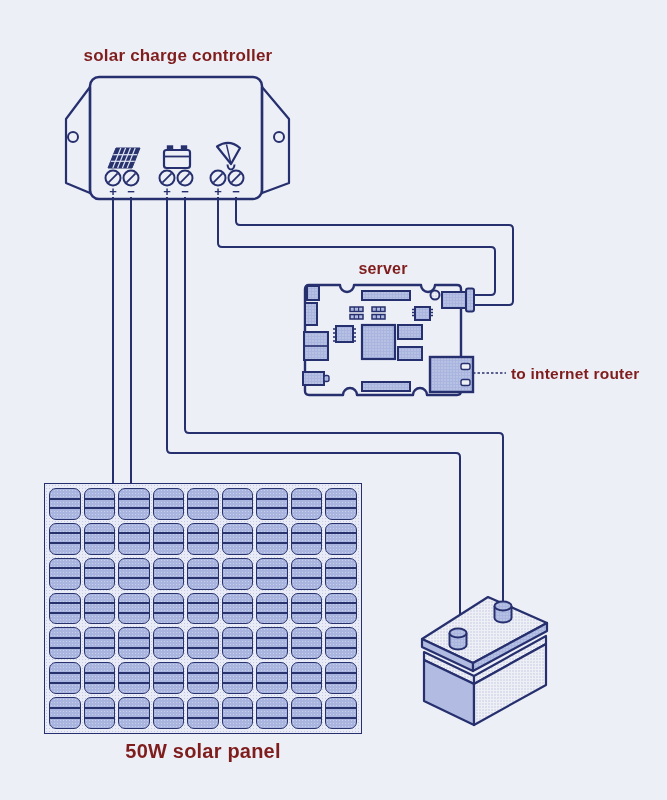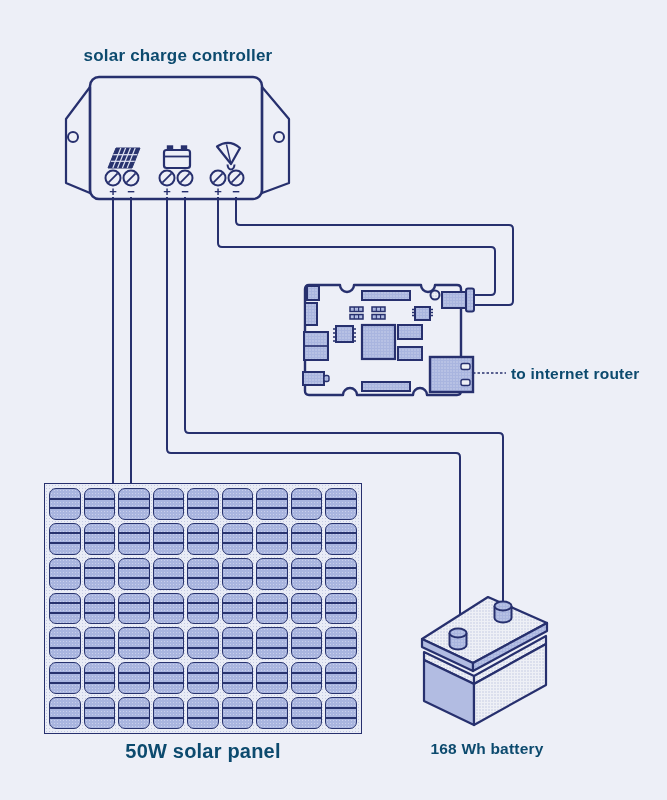--- a/index.html
+++ b/index.html
@@ -4,21 +4,21 @@
 <style>
   html,body { margin:0; padding:0; background:#edeff7; }
   .stage {
     position:relative; width:667px; height:800px; overflow:hidden;
     background:#edeff7;
     font-family:"Liberation Sans", sans-serif;
     color:#1d2965;
   }
   .layer { position:absolute; left:0; top:0; }
   .lbl {
-    position:absolute; font-weight:600; color:#0c4a6e;
+    position:absolute; font-weight:600; color:#7f1d1d;
     letter-spacing:0.2px; text-align:center; white-space:nowrap;
   }
   .lbl-controller { left:60px; top:46px; width:236px; font-size:17px; }
   .lbl-server     { left:300px; top:260px; width:166px; font-size:16px; }
   .lbl-router     { left:511px; top:365px; font-size:15.5px; text-align:right; }
   .lbl-panel      { left:44px;  top:740px; width:318px; font-size:20px; }
   .lbl-battery    { left:412px; top:740px; width:150px; font-size:15.5px; }
 
   .panel {
     position:absolute; left:44px; top:483px; width:318px; height:251px;
@@ -273,17 +273,17 @@
       <div class="cell"></div>
       <div class="cell"></div>
       <div class="cell"></div>
       <div class="cell"></div>
       <div class="cell"></div>
       <div class="cell"></div>
       <div class="cell"></div>
     </div>
 
   <div class="lbl lbl-controller">solar charge controller</div>
+  <div class="lbl lbl-server">server</div>
   <div class="lbl lbl-router">to internet router</div>
   <div class="lbl lbl-panel">50W solar panel</div>
-  <div class="lbl lbl-battery">168 Wh battery</div>
 
 </div>
 
 </body></html>

